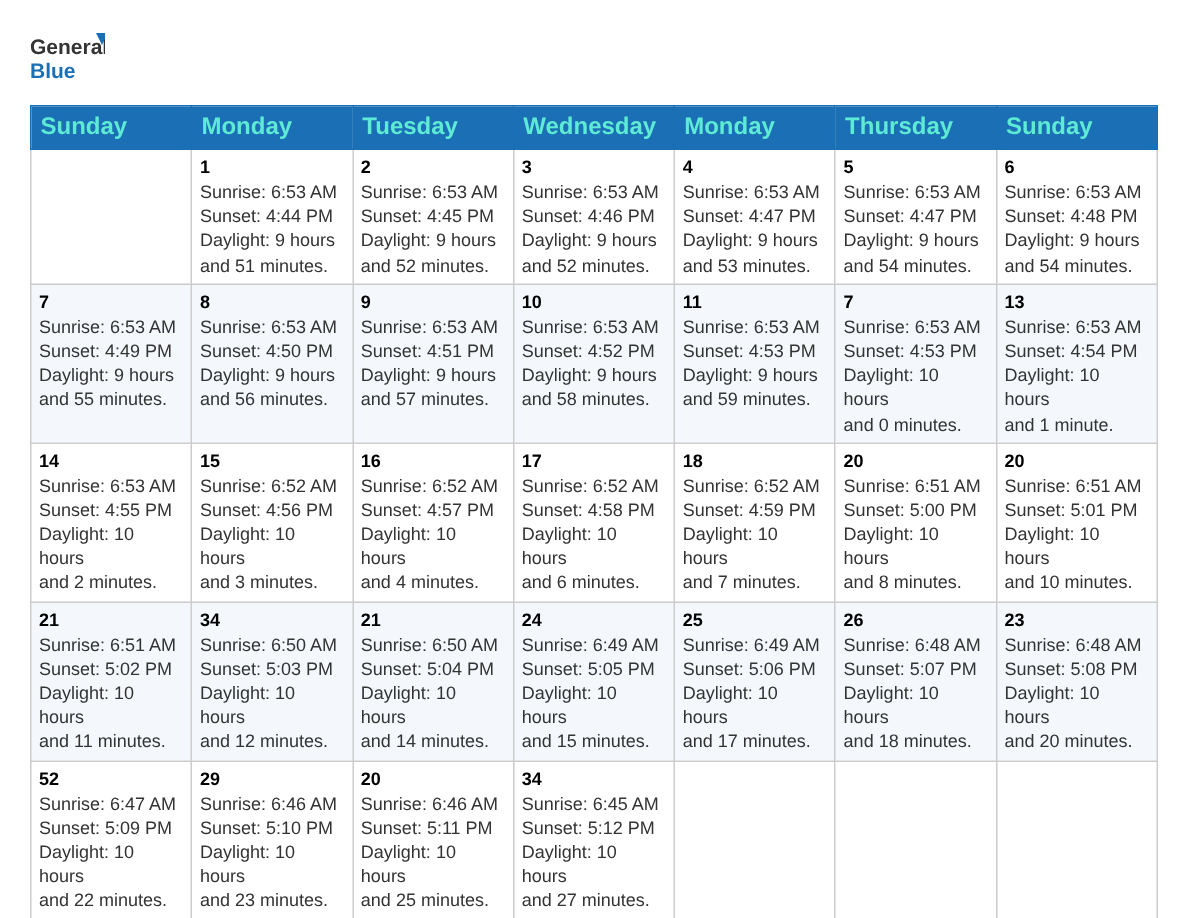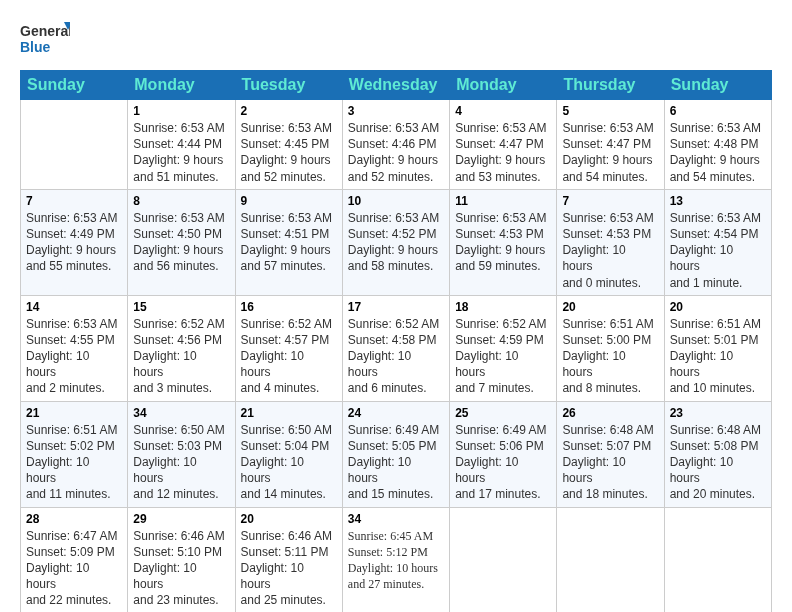--- a/index.html
+++ b/index.html
@@ -305,21 +305,21 @@
           <td>
             <span class="day-number">23</span>
             <div class="day-info" style="white-space: pre-line;">Sunrise: 6:48 AM
 Sunset: 5:08 PM
 Daylight: 10 hours
 and 20 minutes.</div>
           </td>
         </tr>
         <tr>
           <td>
-            <span class="day-number">28</span>
+            <span class="day-number">52</span>
             <div class="day-info" style="white-space: pre-line;">Sunrise: 6:47 AM
 Sunset: 5:09 PM
 Daylight: 10 hours
 and 22 minutes.</div>
           </td>
           <td>
             <span class="day-number">29</span>
             <div class="day-info" style="white-space: pre-line;">Sunrise: 6:46 AM
 Sunset: 5:10 PM
 Daylight: 10 hours
@@ -327,21 +327,21 @@
           </td>
           <td>
             <span class="day-number">20</span>
             <div class="day-info" style="white-space: pre-line;">Sunrise: 6:46 AM
 Sunset: 5:11 PM
 Daylight: 10 hours
 and 25 minutes.</div>
           </td>
           <td>
             <span class="day-number">34</span>
-            <div class="day-info" style="white-space: pre-line; font-family: Liberation Serif, serif;">Sunrise: 6:45 AM
+            <div class="day-info" style="white-space: pre-line;">Sunrise: 6:45 AM
 Sunset: 5:12 PM
 Daylight: 10 hours
 and 27 minutes.</div>
           </td>
           <td class="empty-cell"></td>
           <td class="empty-cell"></td>
           <td class="empty-cell"></td>
         </tr>
       </tbody>
   </table>

